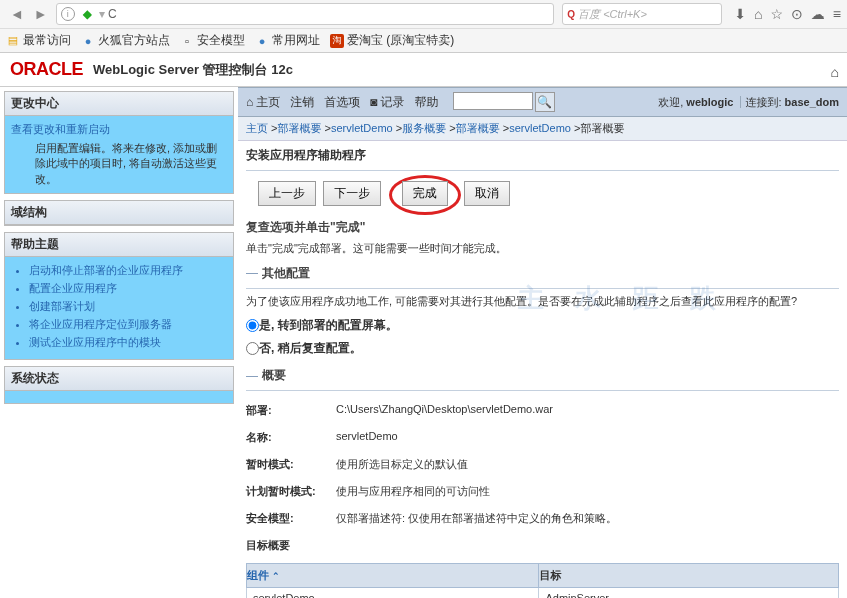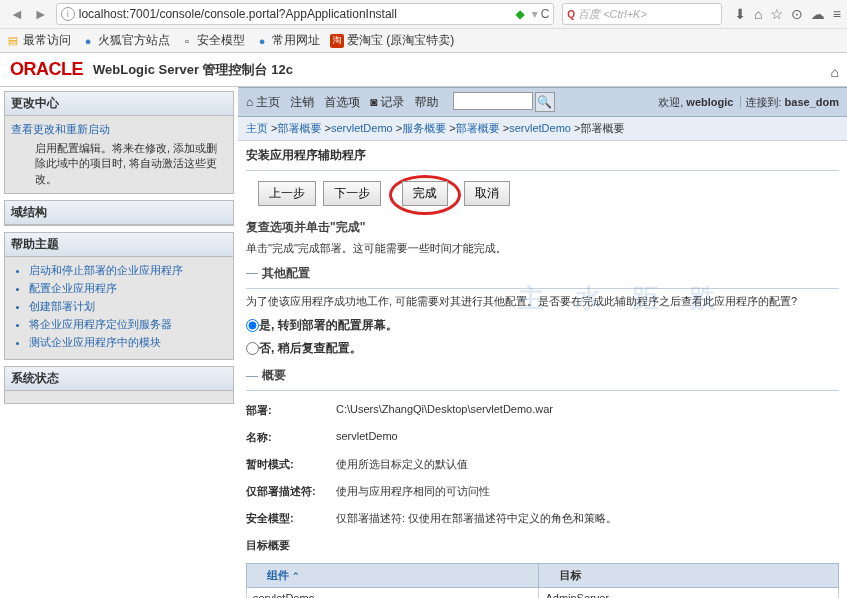--- a/index.html
+++ b/index.html
@@ -44,21 +44,21 @@
     .wl-welcome b { font-weight: bold; }
     
     .breadcrumb-bar { background: #e8eef5; padding: 4px 8px; font-size: 11px; color: #333; margin-left: 238px; border-bottom: 1px solid #ccd;}
     .breadcrumb-bar a { color: #2565ae; text-decoration: none; cursor: pointer; }
     
     
     .main-wrap { display: flex; }
     .left-col { width: 238px; padding: 4px; }
     .right-col { flex: 1; padding: 4px 8px; position: relative; }
     
-    .panel { border: 1px solid #bbb; margin-bottom: 6px; background: #e5e5e5; }
+    .panel { border: 1px solid #bbb; margin-bottom: 6px; background: #7dd3fc; }
     .panel-header { background: linear-gradient(#eef2f7, #d8e1ec); padding: 3px 6px; font-weight: bold; font-size: 12px; border-bottom: 1px solid #bbb; }
     .panel-body { padding: 6px; font-size: 11px; }
     .panel-link { color: #2565ae; cursor: pointer; display: block; margin-bottom: 0; }
     .panel-text { margin-top: 4px; line-height: 1.4; margin-left: 24px; }
     
     .tree { font-size: 11px; line-height: 1.6; }
     .tree-root { color: #2565ae; cursor: pointer; }
     .tree-item { padding-left: 14px; color: #2565ae; cursor: pointer; position: relative;}
     .tree-item::before { content: "⊞"; position: absolute; left: 0; color: #666; font-size: 10px;}
     .tree-item.leaf::before { content: "·"; left: 3px;}
@@ -81,40 +81,39 @@
     .radio-row { margin: 6px 0; font-size: 12px; display: flex; align-items: center; gap: 0;}
     .radio-row input { cursor: pointer;}
     .radio-row b { font-weight: bold;}
     
     .info-table { margin-top: 6px; font-size: 11px;}
     .info-row { display: flex; padding: 6px 0;}
     .info-label { width: 90px; font-weight: bold; }
     .info-value { flex: 1; }
     
     .target-table { width: 100%; border-collapse: collapse; margin-top: 4px; font-size: 11px;}
-    .target-table th { background: #d6e0ec; border: 1px solid #a8bcd4; padding: 4px 20px; text-align: left; font-weight: bold;}
+    .target-table th { background: #d6e0ec; border: 1px solid #a8bcd4; padding: 4px 0; text-align: left; font-weight: bold;}
     .target-table th.sortable { cursor: pointer; color: #2565ae;}
     .target-table td { border: 1px solid #c4d0de; padding: 4px 6px;}
     .sort-arrow { font-size: 9px; color: #2565ae;}
     
     .watermark { position: absolute; font-size: 26px; color: rgba(0,80,170,0.12); pointer-events: none; font-weight: bold; margin-top: 44px;}
     .wm1 { top: 150px; left: 280px; letter-spacing: 12px; }
     .wm2 { top: 200px; left: 180px; font-size: 17px; letter-spacing: 4px; color: rgba(0,80,170,0.10);}
   </style>
 </head>
 <body>
 
 <div class="browser-bar">
   <div class="nav-arrows">
     <span class="nav-arrow">◄</span>
     <span class="nav-arrow">►</span>
   </div>
   <div class="url-bar">
     <span class="url-icon">i</span>
-    <span class="url-text">localhost:7001/console/console.portal?AppApplicationInstall</span>
     <span class="shield-icon">◆</span>
     <span class="refresh-sep">▾</span>
     <span style="color:#666;">C</span>
   </div>
   <div class="search-box">
     <div class="search-baidu">
       <span style="color:#c33;font-weight:bold;font-size:10px;">Q</span>
       <span class="search-placeholder">百度 &lt;Ctrl+K&gt;</span>
     </div>
   </div>
@@ -269,21 +268,21 @@
         </div>
       <div class="info-row">
           <div class="info-label">名称:</div>
           <div class="info-value">servletDemo</div>
         </div>
       <div class="info-row">
           <div class="info-label">暂时模式:</div>
           <div class="info-value">使用所选目标定义的默认值</div>
         </div>
       <div class="info-row">
-          <div class="info-label">仅部署描述符:</div>
+          <div class="info-label">计划暂时模式:</div>
           <div class="info-value">使用与应用程序相同的可访问性</div>
         </div>
       <div class="info-row">
           <div class="info-label">安全模型:</div>
           <div class="info-value">仅部署描述符: 仅使用在部署描述符中定义的角色和策略。</div>
         </div>
       <div class="info-row">
           <div class="info-label">目标概要</div>
         </div>
     </div>

